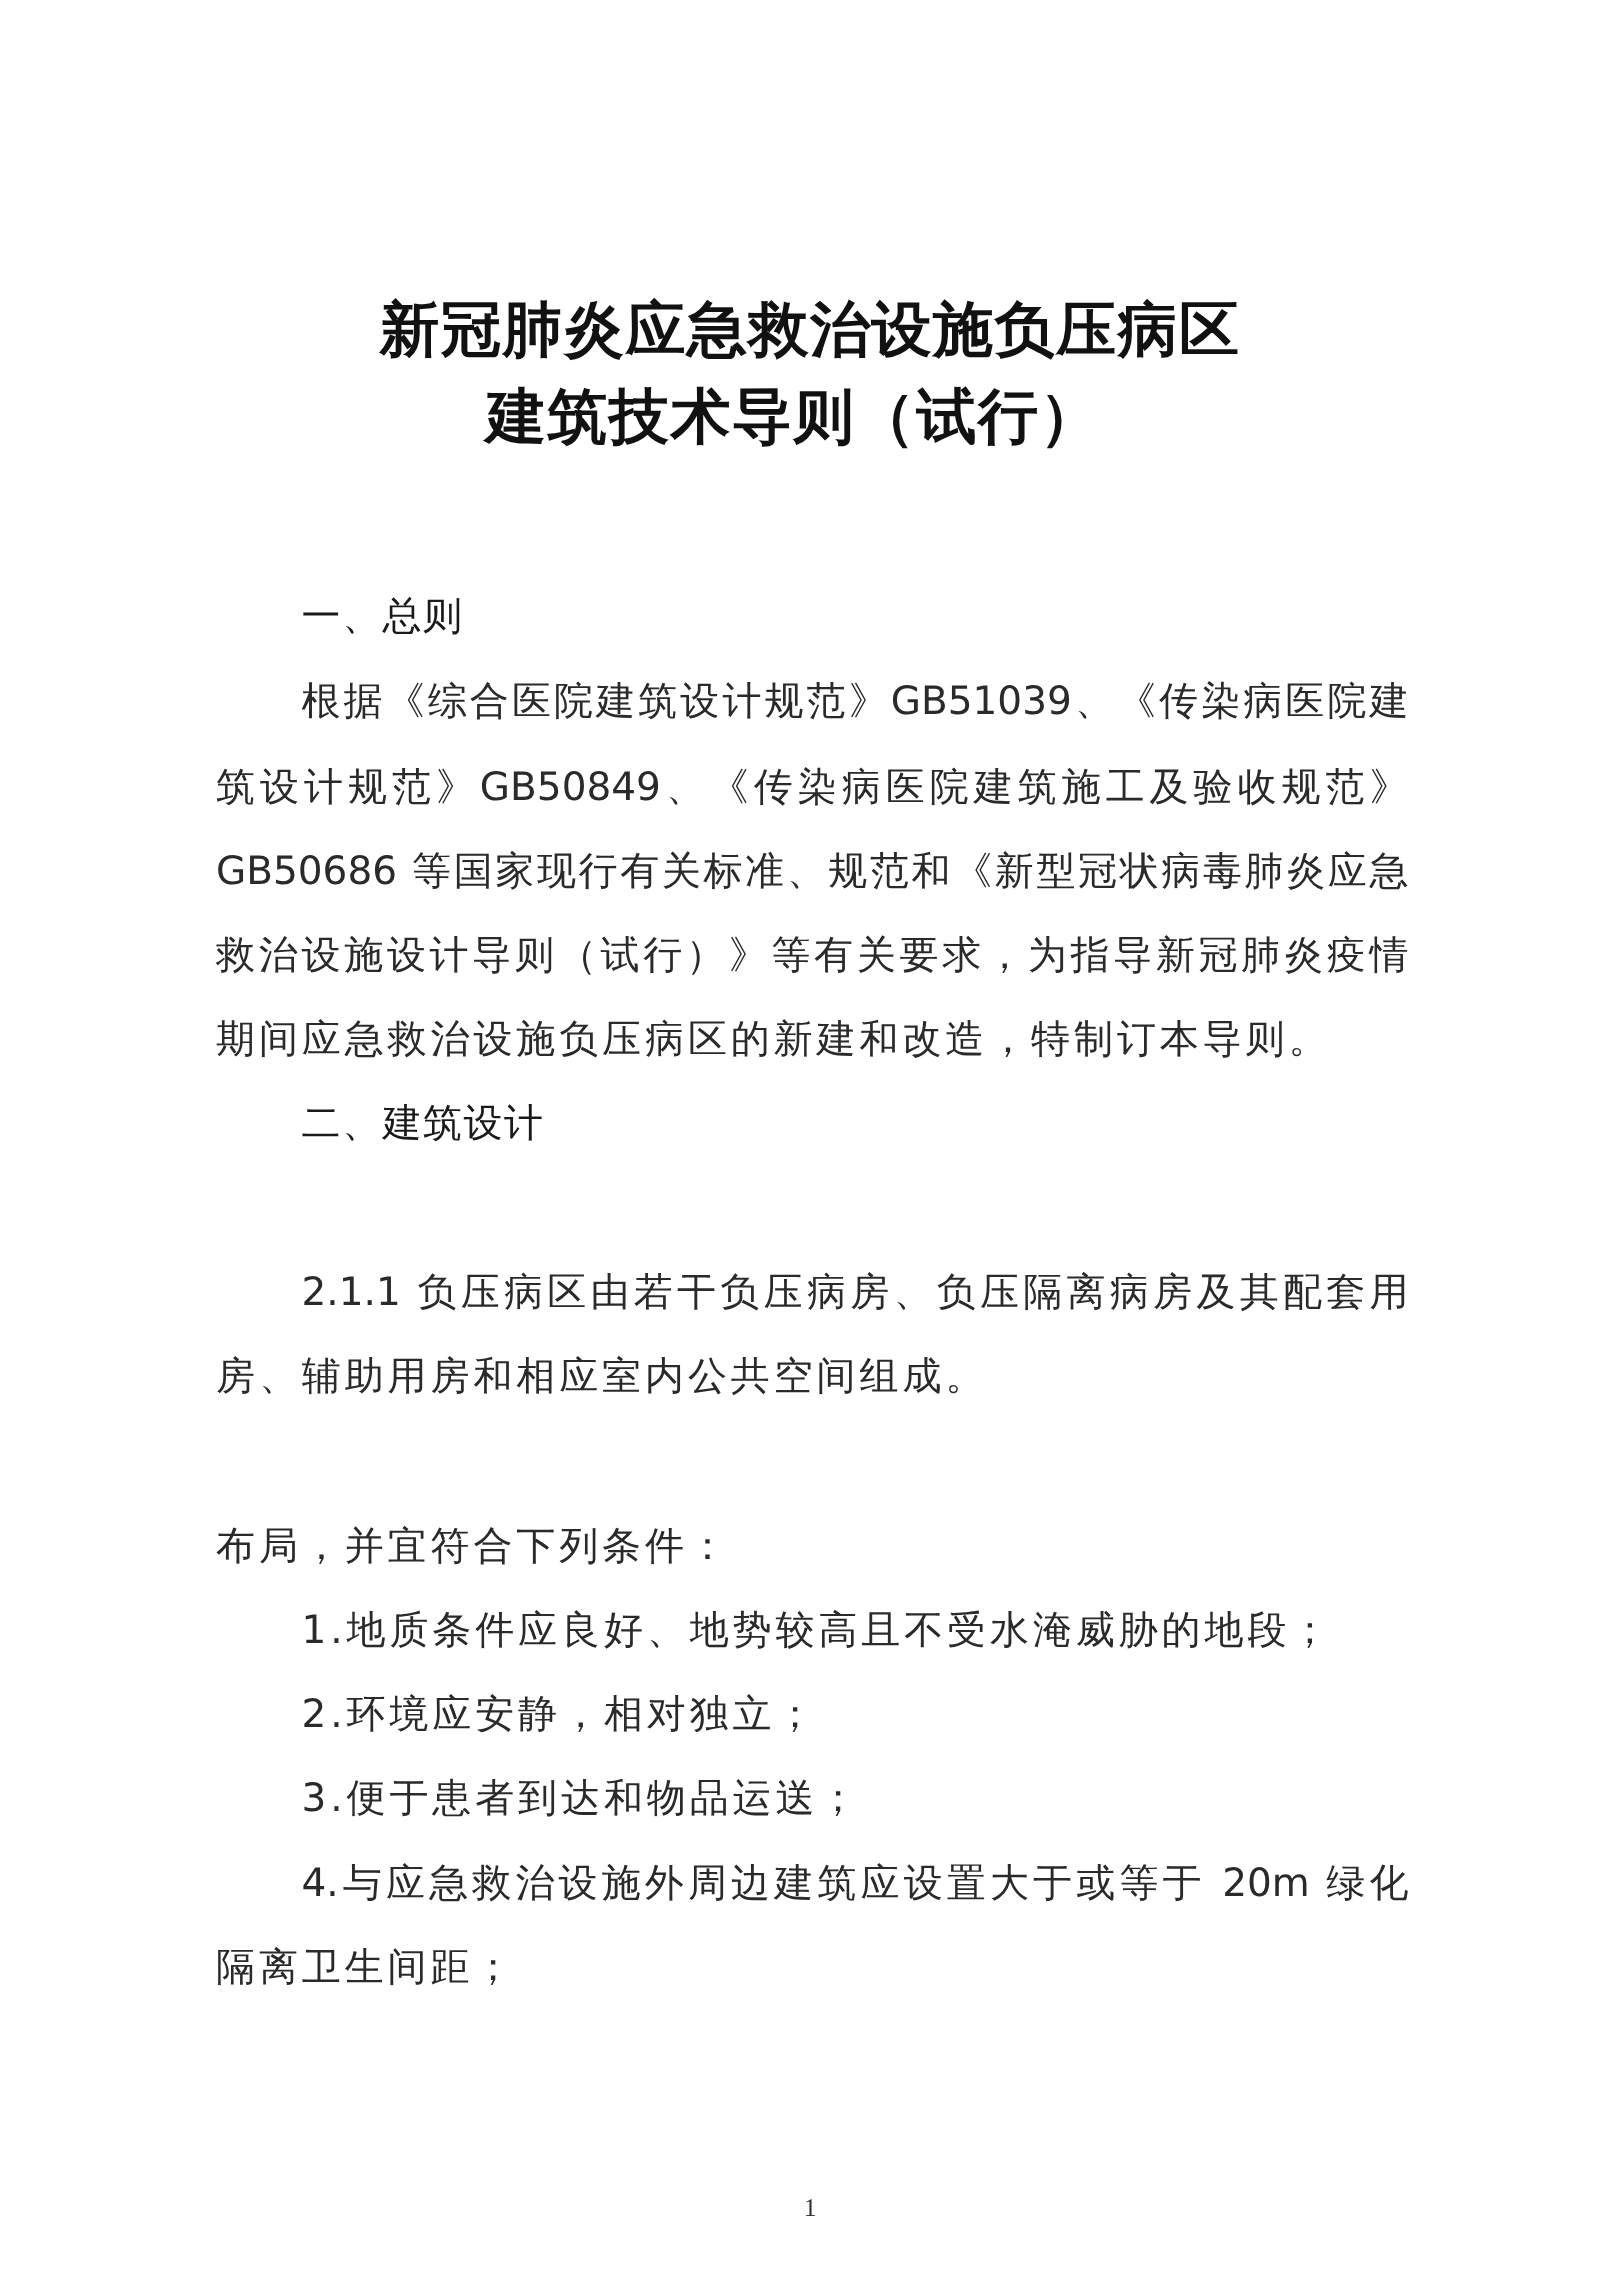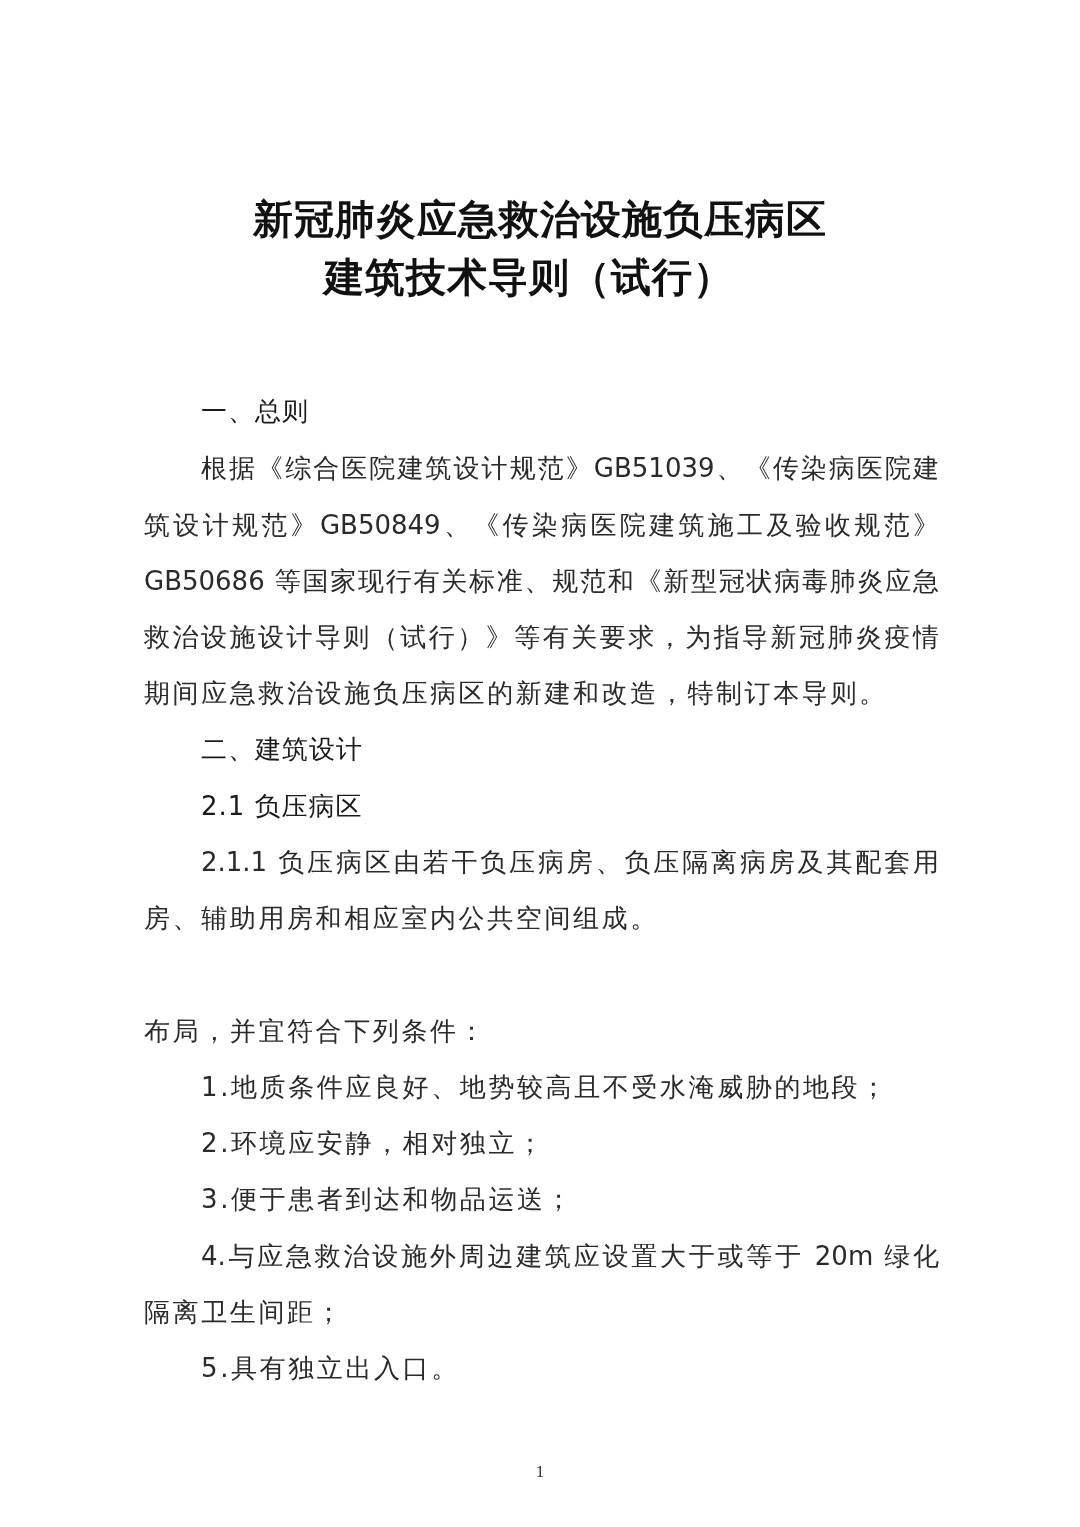--- a/index.html
+++ b/index.html
@@ -83,28 +83,26 @@
 
   <div class="line indent heading" style="top:394px;">一、总则</div>
 
   <div class="line indent justify" style="top:451px; width:738px;">根据《综合医院建筑设计规范》GB51039、《传染病医院建</div>
   <div class="line justify" style="top:508px;">筑设计规范》GB50849、《传染病医院建筑施工及验收规范》</div>
   <div class="line justify" style="top:564px;">GB50686 等国家现行有关标准、规范和《新型冠状病毒肺炎应急</div>
   <div class="line justify" style="top:620px;">救治设施设计导则（试行）》等有关要求，为指导新冠肺炎疫情</div>
   <div class="line" style="top:676px;">期间应急救治设施负压病区的新建和改造，特制订本导则。</div>
 
   <div class="line indent heading" style="top:732px;">二、建筑设计</div>
-  <div class="line indent heading" style="top:789px;">2.1 负压病区</div>
 
   <div class="line indent justify" style="top:845px; width:738px;">2.1.1 负压病区由若干负压病房、负压隔离病房及其配套用</div>
   <div class="line" style="top:901px;">房、辅助用房和相应室内公共空间组成。</div>
 
   <div class="line" style="top:1014px;">布局，并宜符合下列条件：</div>
 
   <div class="line indent" style="top:1070px;">1.地质条件应良好、地势较高且不受水淹威胁的地段；</div>
   <div class="line indent" style="top:1126px;">2.环境应安静，相对独立；</div>
   <div class="line indent" style="top:1182px;">3.便于患者到达和物品运送；</div>
   <div class="line indent justify" style="top:1239px; width:738px;">4.与应急救治设施外周边建筑应设置大于或等于 20m 绿化</div>
   <div class="line" style="top:1295px;">隔离卫生间距；</div>
-  <div class="line indent" style="top:1351px;">5.具有独立出入口。</div>
 
   <div class="page-number">1</div>
 </div>
 
 </body></html>

